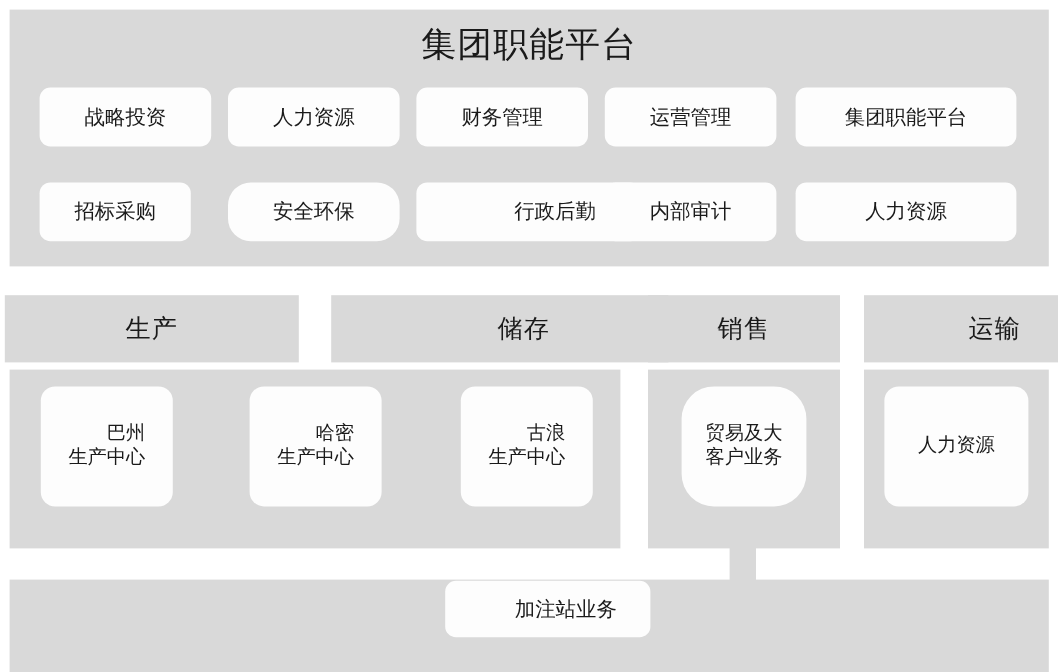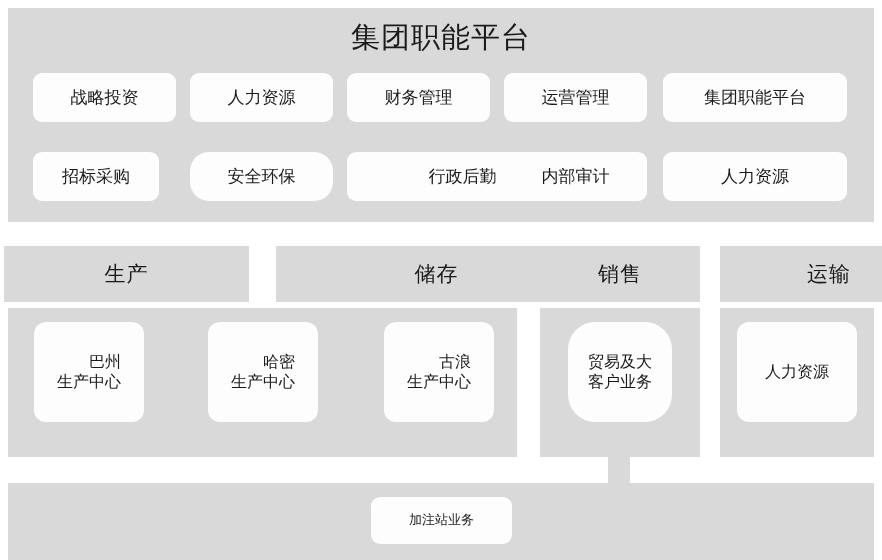--- a/index.html
+++ b/index.html
@@ -103,25 +103,26 @@
 
   
   #bottom-panel {
     left: 8px;
     top: 483px;
     width: 866px;
     height: 77px;
   }
   #card-station {
     left: 371px;
-    top: 497px;
+    top: 484px;
     width: 141px;
     height: 47px;
-    font-size: 13px;
+    font-size: 17px;
     border-radius: 9px;
+    padding-left: 30px;
   }
 </style>
 </head>
 <body>
 
 <div class="panel" id="top-panel"></div>
 
 <div id="platform-title">集团职能平台</div>
 
 <div class="card top-card" style="left:33px;  top:73px; width:143px;">战略投资</div>

